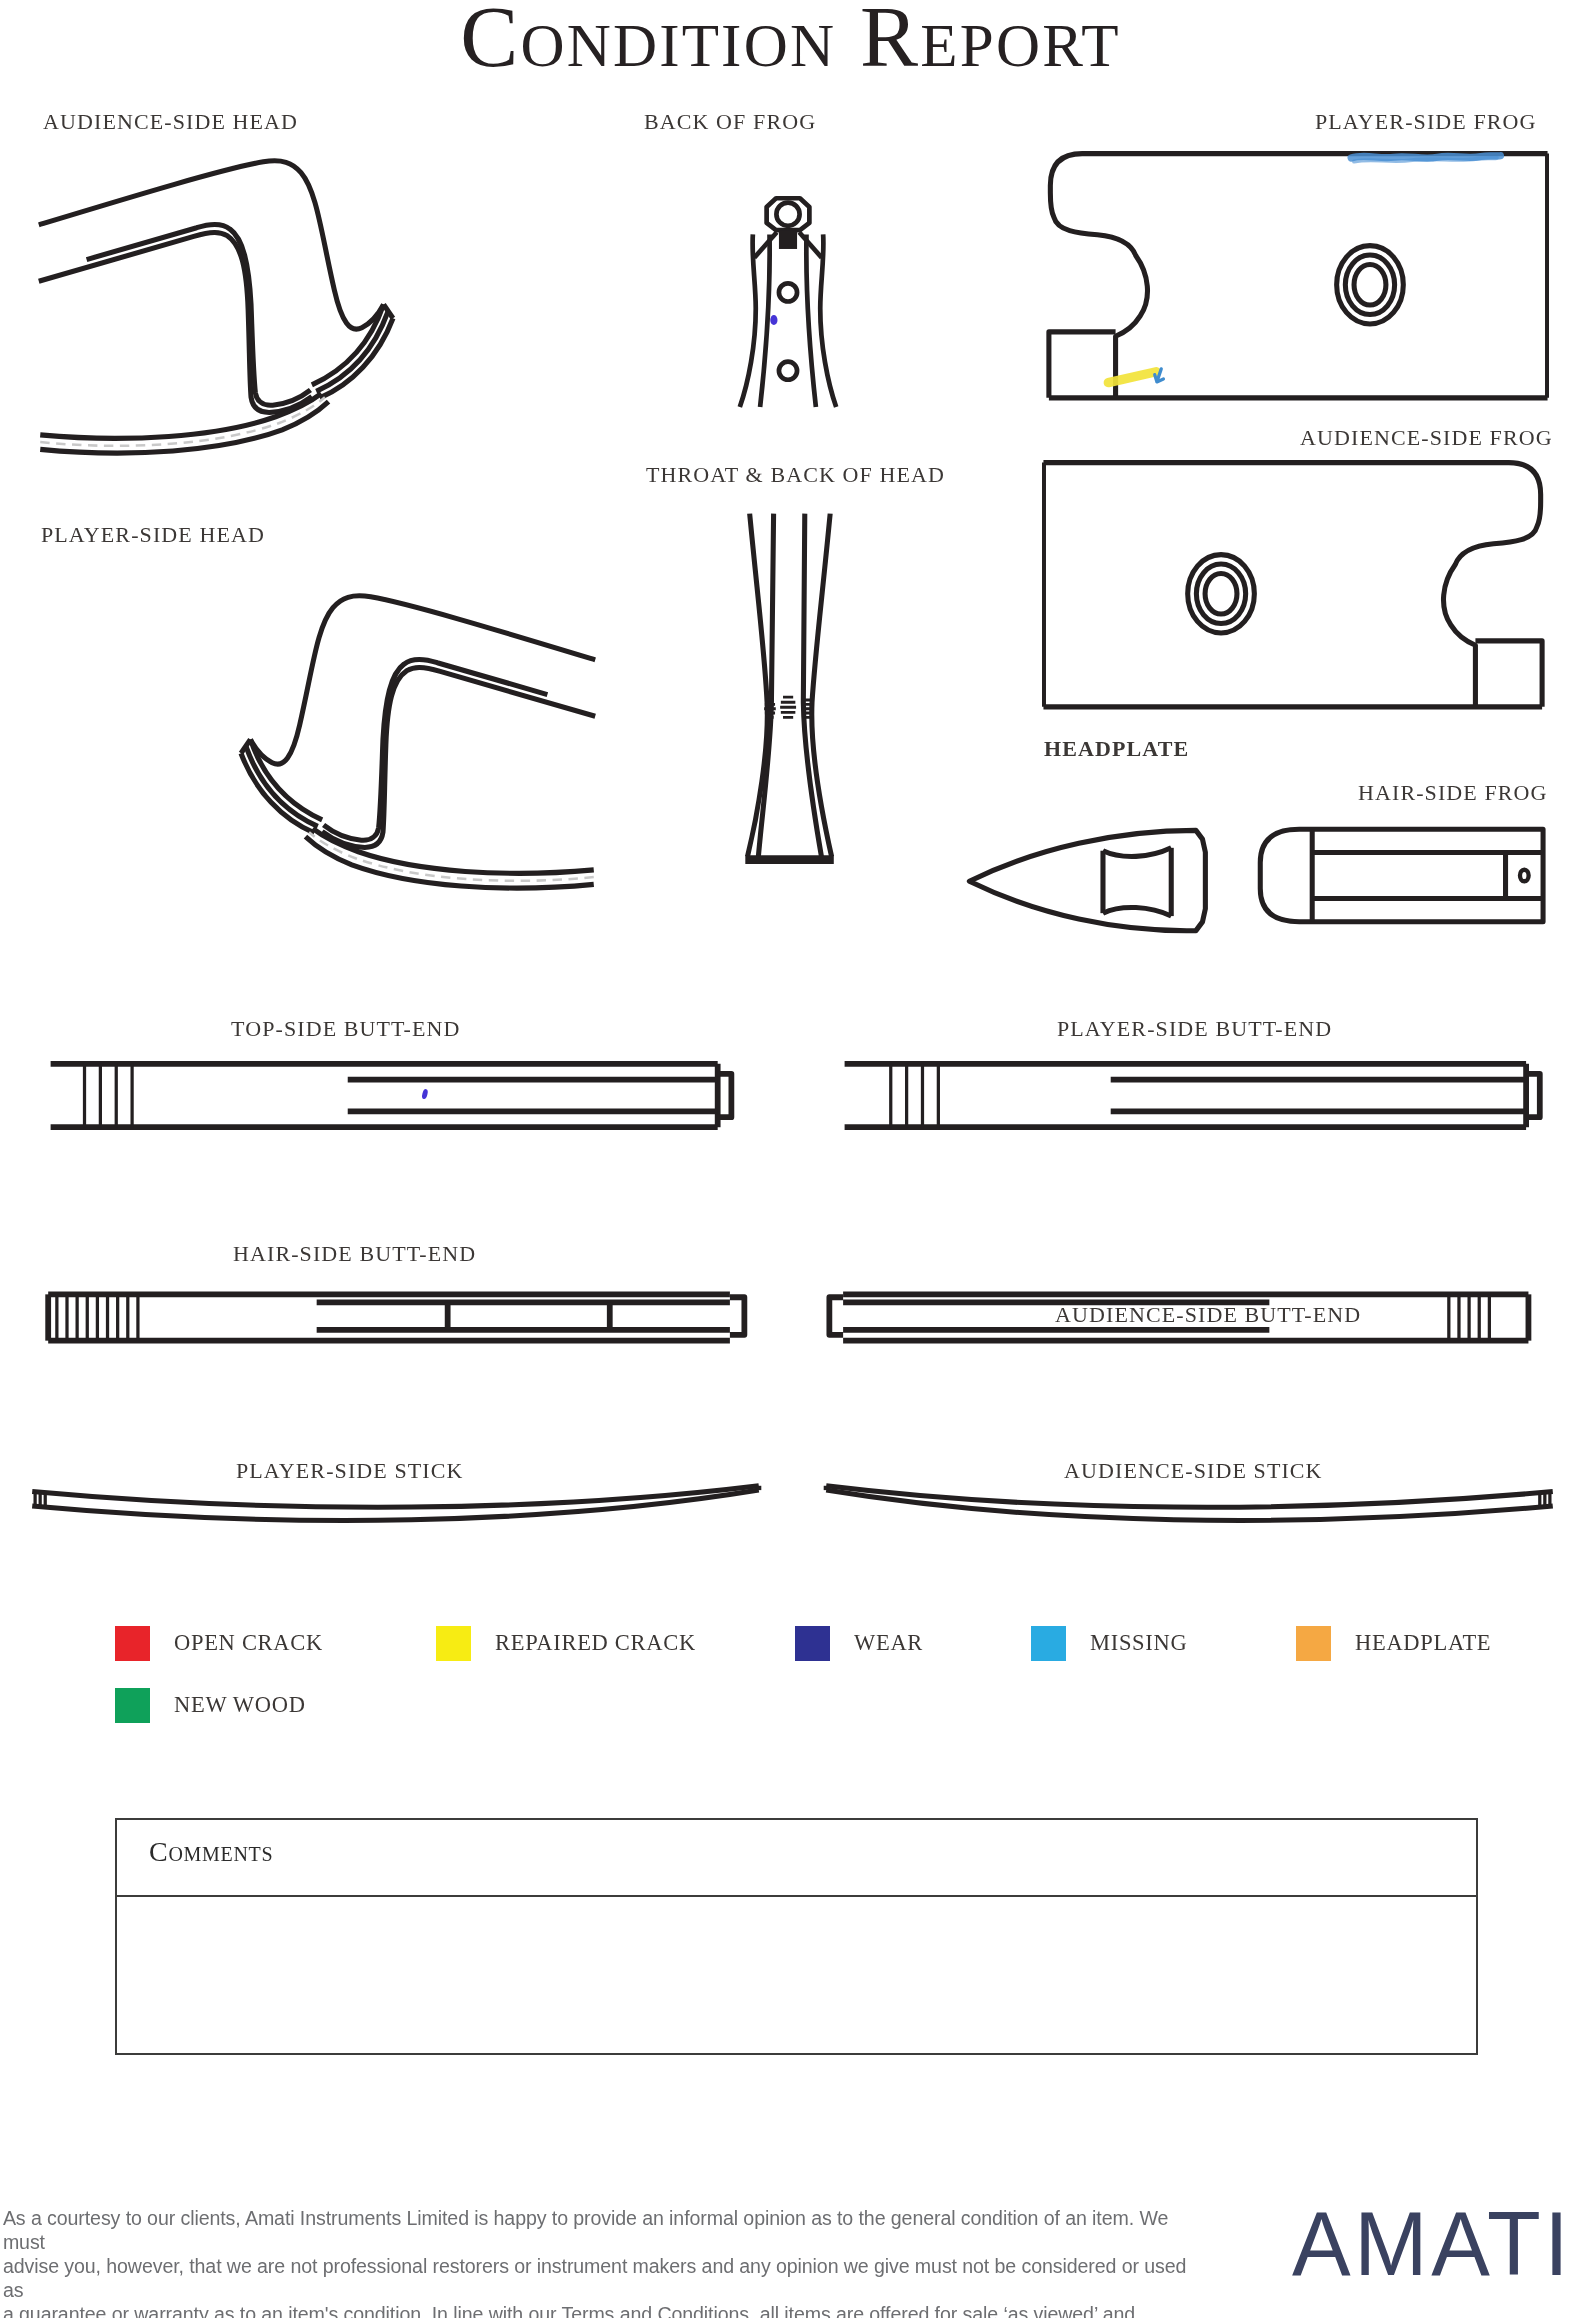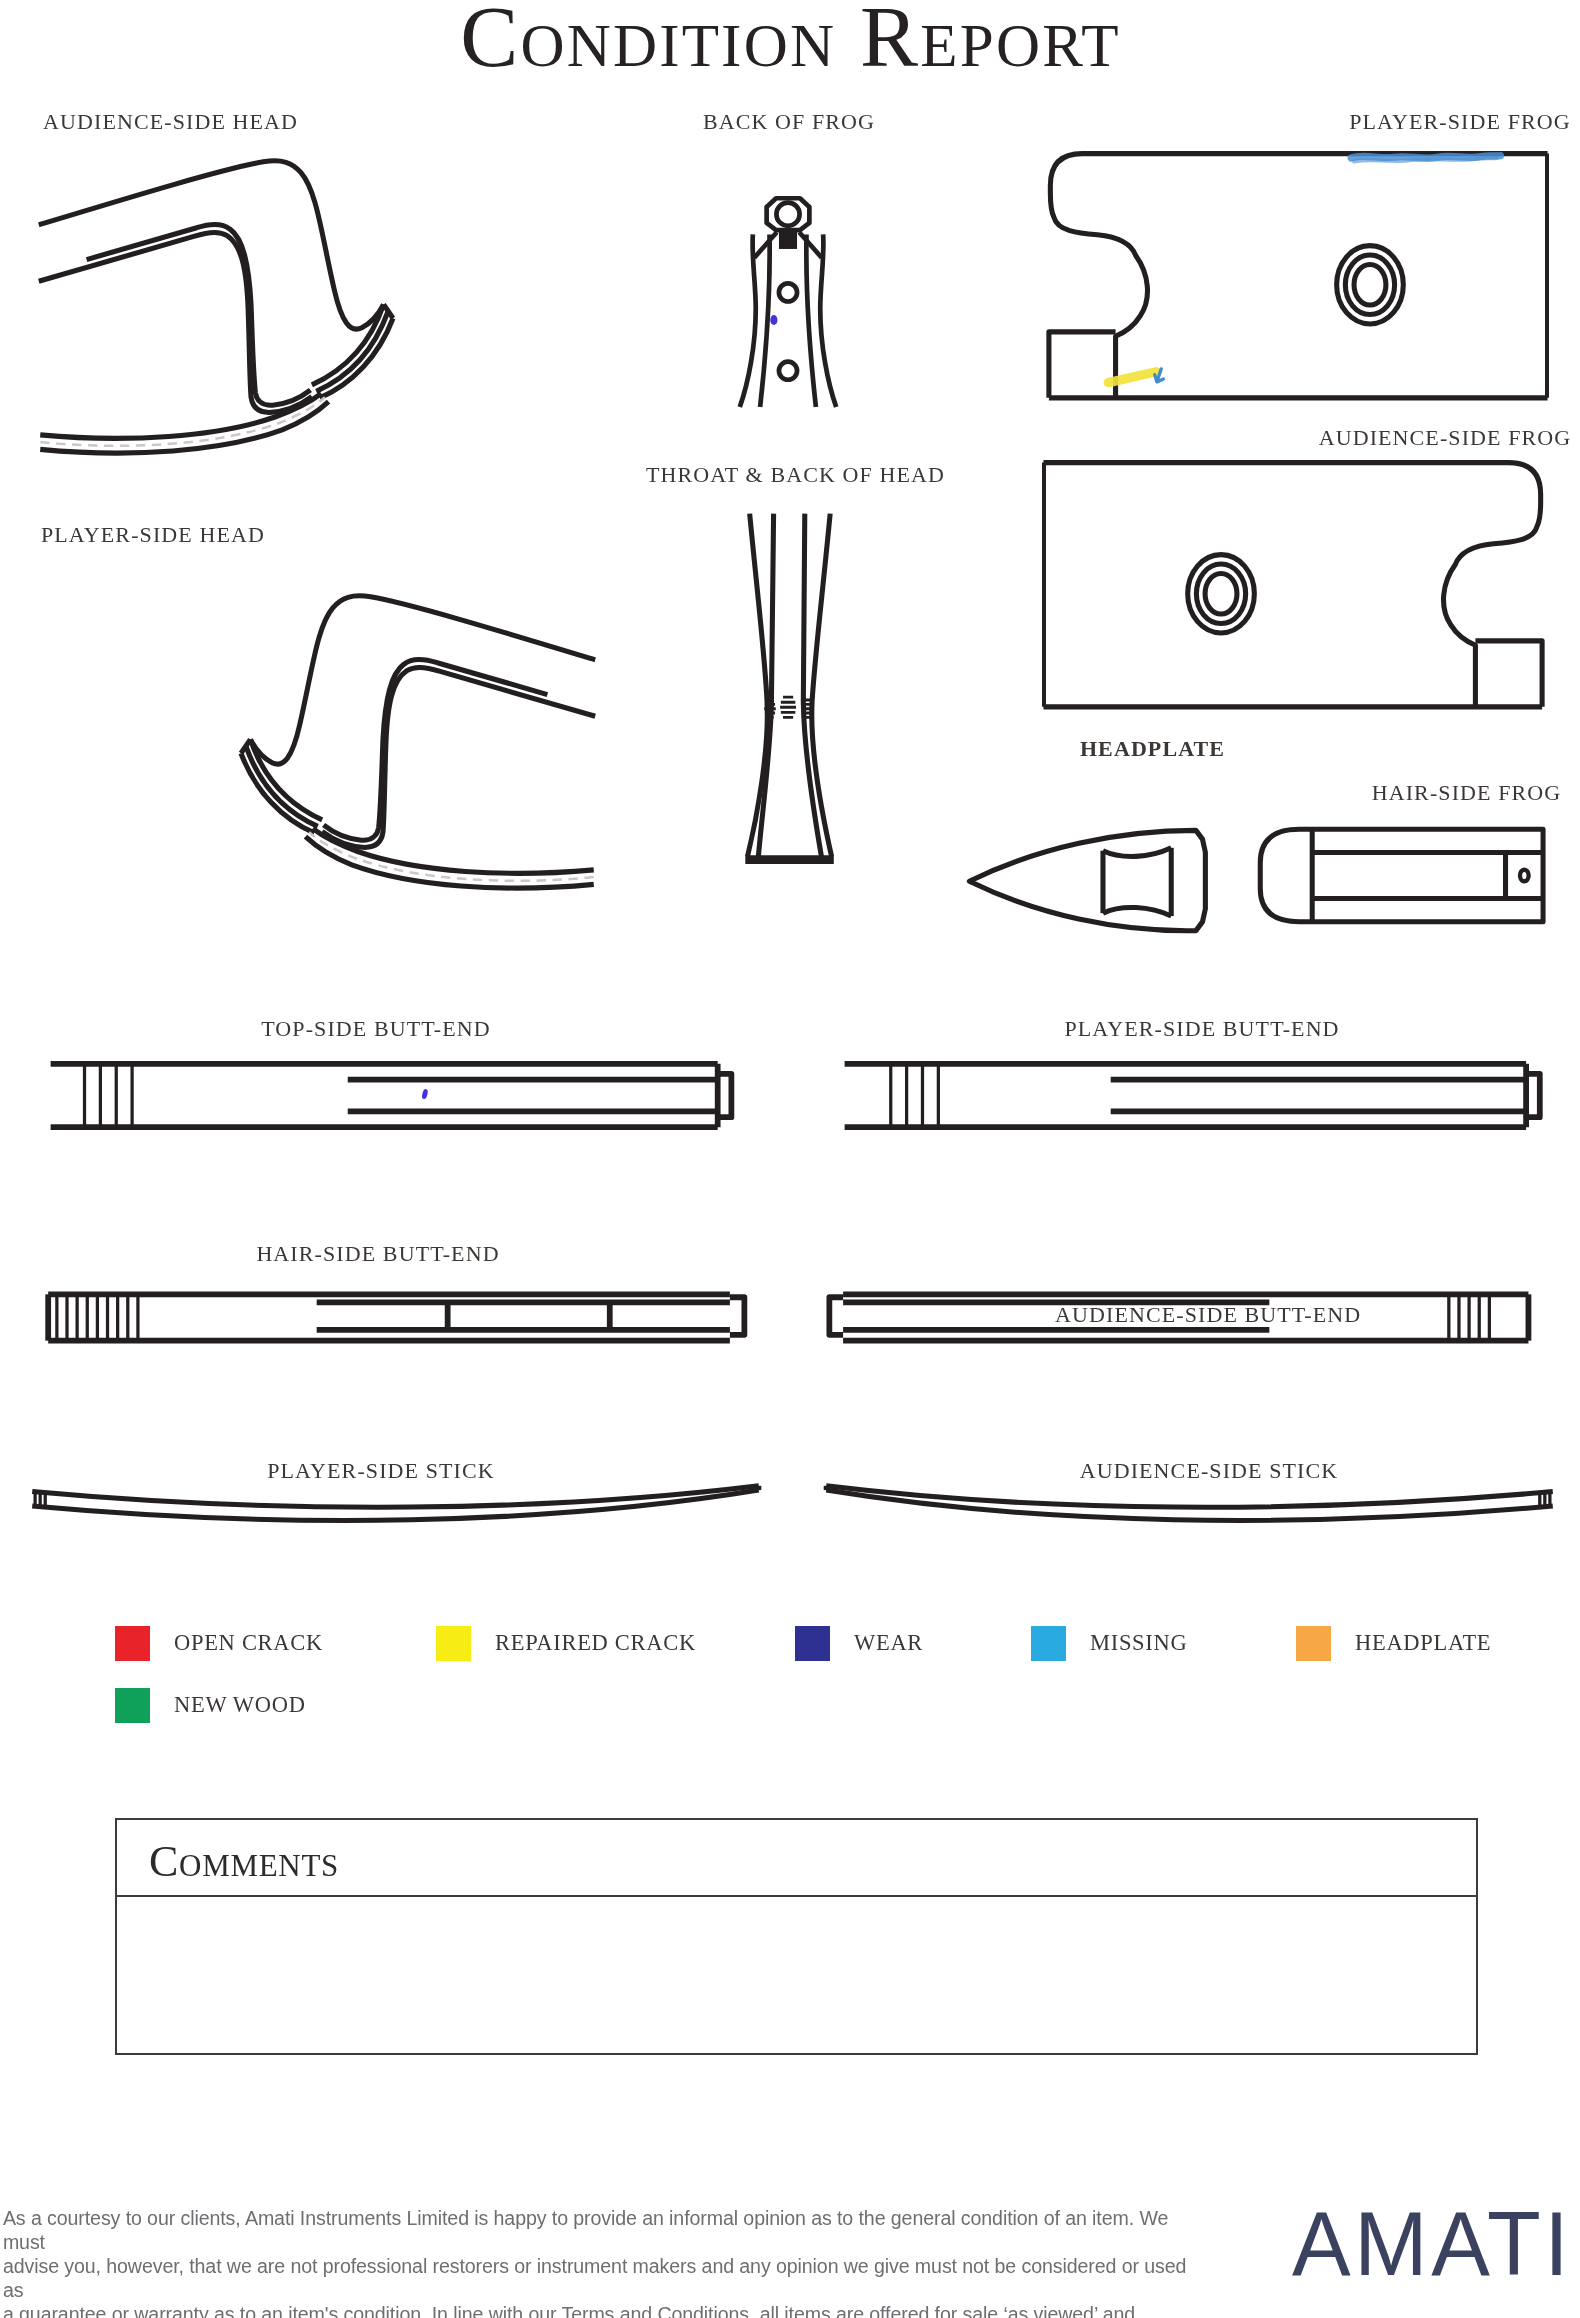--- a/index.html
+++ b/index.html
@@ -2,33 +2,33 @@
 <html style="font-size:11.6px"><head>
 <meta charset="utf-8">
 <style>
   html,body{margin:0;padding:0;background:#ffffff;}
   #page{position:relative;width:1581px;height:2319px;background:#ffffff;overflow:hidden;
         font-family:"Liberation Serif",serif;color:#262223;}
   .abs{position:absolute;}
   #title{left:0;top:-7.2px;width:1581px;text-align:center;font-variant:small-caps;
          font-size:87px;letter-spacing:2.2px;color:#262122;line-height:1;}
   .sec-label{font-size:22px;letter-spacing:1.1px;color:#3B3735;white-space:nowrap;}
-  .ctr{text-align:center;}
+  .ctr{text-align:left;}
   .diagram svg{display:block;}
   .line{fill:none;stroke:#231F20;stroke-width:7;stroke-linecap:butt;stroke-linejoin:round;}
   .thin{stroke-width:4.5;}
   .thick{stroke-width:12;}
   
   .legend-item{position:absolute;height:35px;}
   .swatch{position:absolute;width:35px;height:35px;}
   .legend-label{position:absolute;left:59px;top:4.3px;font-size:22.5px;letter-spacing:0.7px;color:#3B3735;white-space:nowrap;}
   
   #comments-box{left:115px;top:1818px;width:1363px;height:237px;border:2.2px solid #3C3C3B;box-sizing:border-box;}
   #comments-header{position:absolute;left:0;top:0;width:100%;height:77px;border-bottom:2.9px solid #3C3C3B;box-sizing:border-box;}
-  #comments-title{position:absolute;left:32px;top:16px;font-variant:small-caps;font-size:44px;letter-spacing:0.7px;color:#2B2B2B;}
+  #comments-title{position:absolute;left:32px;top:16px;font-variant:small-caps;font-size:28px;letter-spacing:0.7px;color:#2B2B2B;}
   #comments-input{position:absolute;left:0;top:80px;width:100%;height:155px;}
   
   #footer-text{left:2.9px;top:2206px;width:1189px;font-family:"Liberation Sans",sans-serif;
                font-size:19.6px;line-height:24px;color:#6D6E71;letter-spacing:-0.1px;}
   #brand-logo{left:1292px;top:2200px;font-family:"Liberation Sans",sans-serif;font-weight:400;
               font-size:88px;letter-spacing:3.6px;line-height:1;transform:scaleY(1.04);}
 </style>
 </head>
 <body>
 

